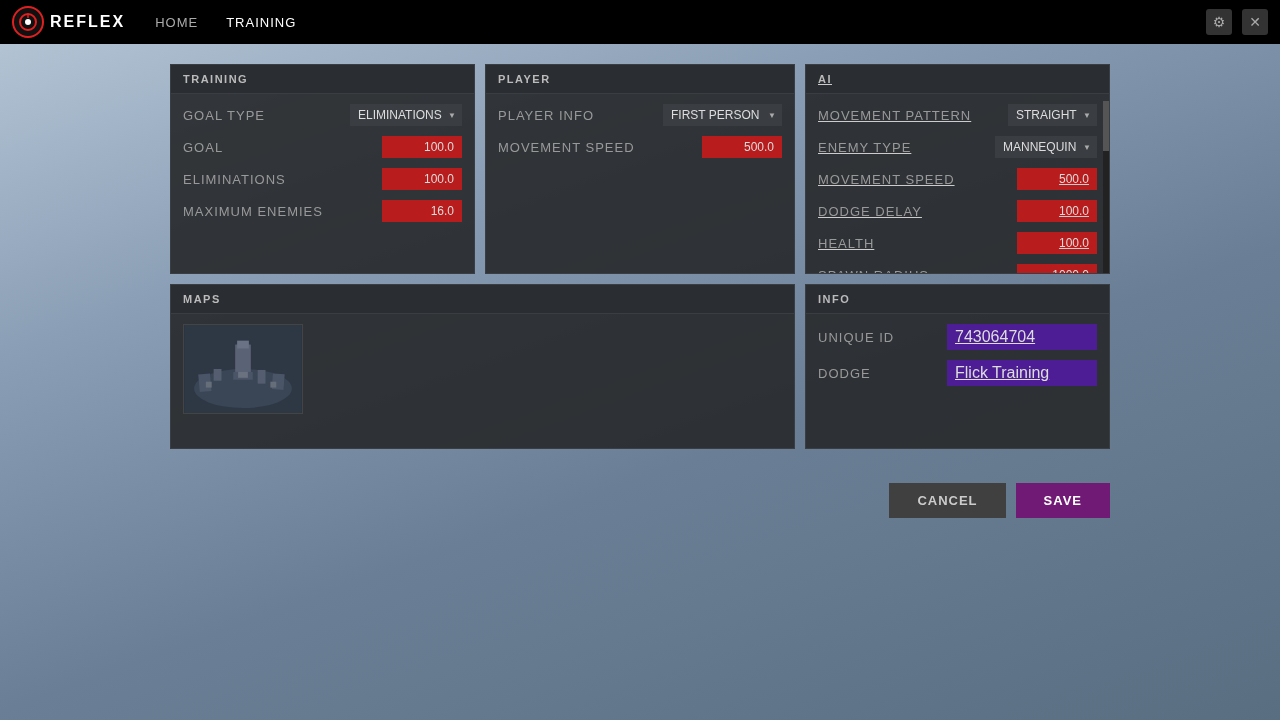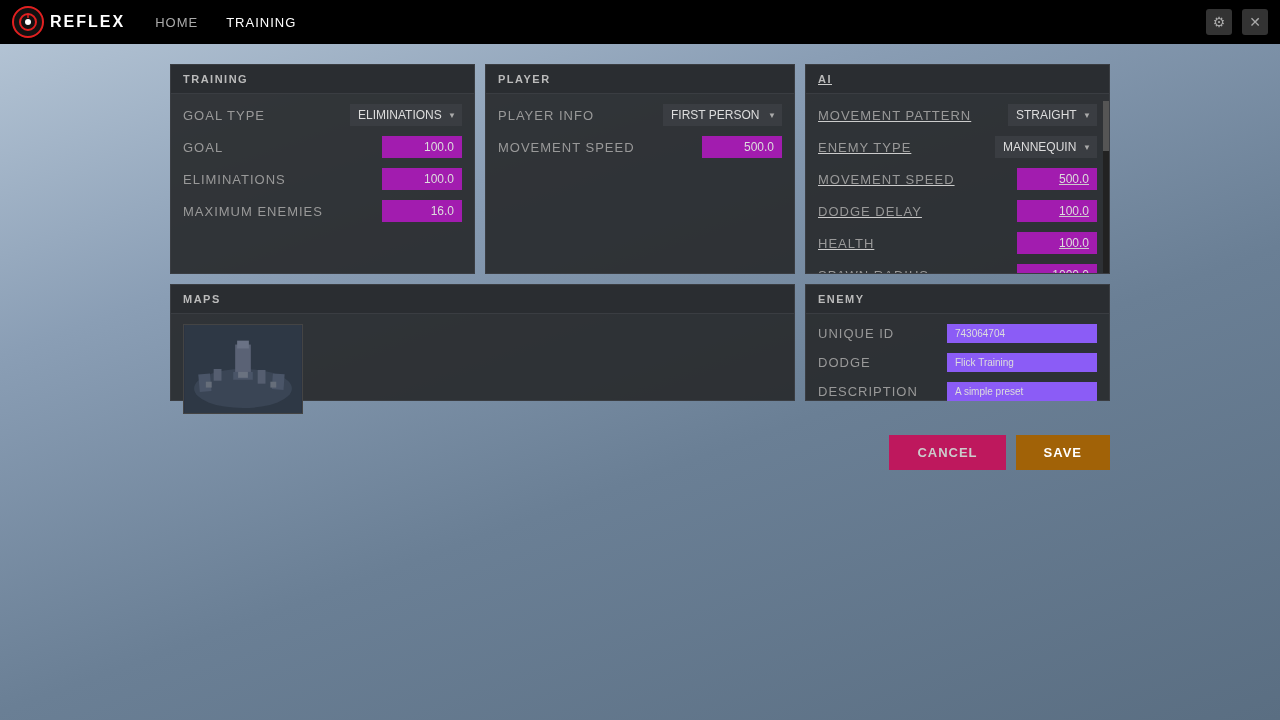--- a/index.html
+++ b/index.html
@@ -133,21 +133,21 @@
       align-items: center;
       justify-content: space-between;
       margin-bottom: 10px;
     }
     .form-label {
       color: #999;
       font-size: 13px;
       letter-spacing: 1px;
     }
     .form-input {
-      background: #a21caf;
+      background: #b91c1c;
       border: none;
       color: #ddd;
       padding: 4px 8px;
       font-size: 12px;
       width: 80px;
       text-align: right;
     }
     .form-select {
       background: #3a3d42;
       border: none;
@@ -172,21 +172,21 @@
       right: 6px;
       top: 50%;
       transform: translateY(-50%);
       pointer-events: none;
     }
 
     
     .bottom-row {
       display: flex;
       gap: 10px;
-      height: 117px;
+      height: 165px;
     }
     .maps-panel {
       flex: 1;
     }
     .info-panel {
       flex: 0 0 305px;
     }
 
     .map-thumbnail {
       width: 120px;
@@ -196,49 +196,50 @@
       position: relative;
       overflow: hidden;
     }
     .map-scene {
       width: 100%;
       height: 100%;
     }
 
     
     .info-field {
-      background: #8b5cf6;
+      background: #4c1d95;
       border: none;
       color: #ddd;
       padding: 4px 8px;
-      font-size: 10px;
+      font-size: 16px;
       width: 150px;
+      text-decoration: underline;
     }
 
     
     .action-bar {
       display: flex;
       justify-content: flex-end;
       gap: 10px;
       padding: 14px 170px;
     }
     .btn {
       padding: 10px 28px;
       font-size: 13px;
       font-weight: bold;
       letter-spacing: 1px;
       border: none;
       cursor: pointer;
     }
     .btn-cancel {
-      background: #be185d;
+      background: #404040;
       color: #ccc;
     }
     .btn-save {
-      background: #a16207;
+      background: #701a75;
       color: #fff;
       text-align: center;
     }
 
     
     .ai-scrollbar {
       position: absolute;
       right: 0;
       top: 36px;
       bottom: 0;
@@ -398,33 +399,29 @@
             <rect x="54" y="16" width="12" height="8" fill="#6a7285"></rect>
 
             <rect x="22" y="58" width="6" height="6" fill="#666e7a"></rect>
             <rect x="88" y="58" width="6" height="6" fill="#666e7a"></rect>
           </svg>
         </div>
       </div>
     </div>
 
     <div class="panel info-panel">
-      <div class="panel-header">ENEMY</div>
+      <div class="panel-header">INFO</div>
       <div class="panel-body">
         <div class="form-row">
           <span class="form-label">UNIQUE ID</span>
           <input class="info-field" type="text" value="743064704" style="">
         </div>
         <div class="form-row">
           <span class="form-label">DODGE</span>
           <input class="info-field" type="text" value="Flick Training" style="">
-        </div>
-        <div class="form-row">
-          <span class="form-label">DESCRIPTION</span>
-          <input class="info-field" type="text" value="A simple preset" style="">
         </div>
       </div>
     </div>
 
   </div>
 </div>
 
 <div class="action-bar">
   <button class="btn btn-cancel">CANCEL</button>
   <button class="btn btn-save">SAVE</button>

